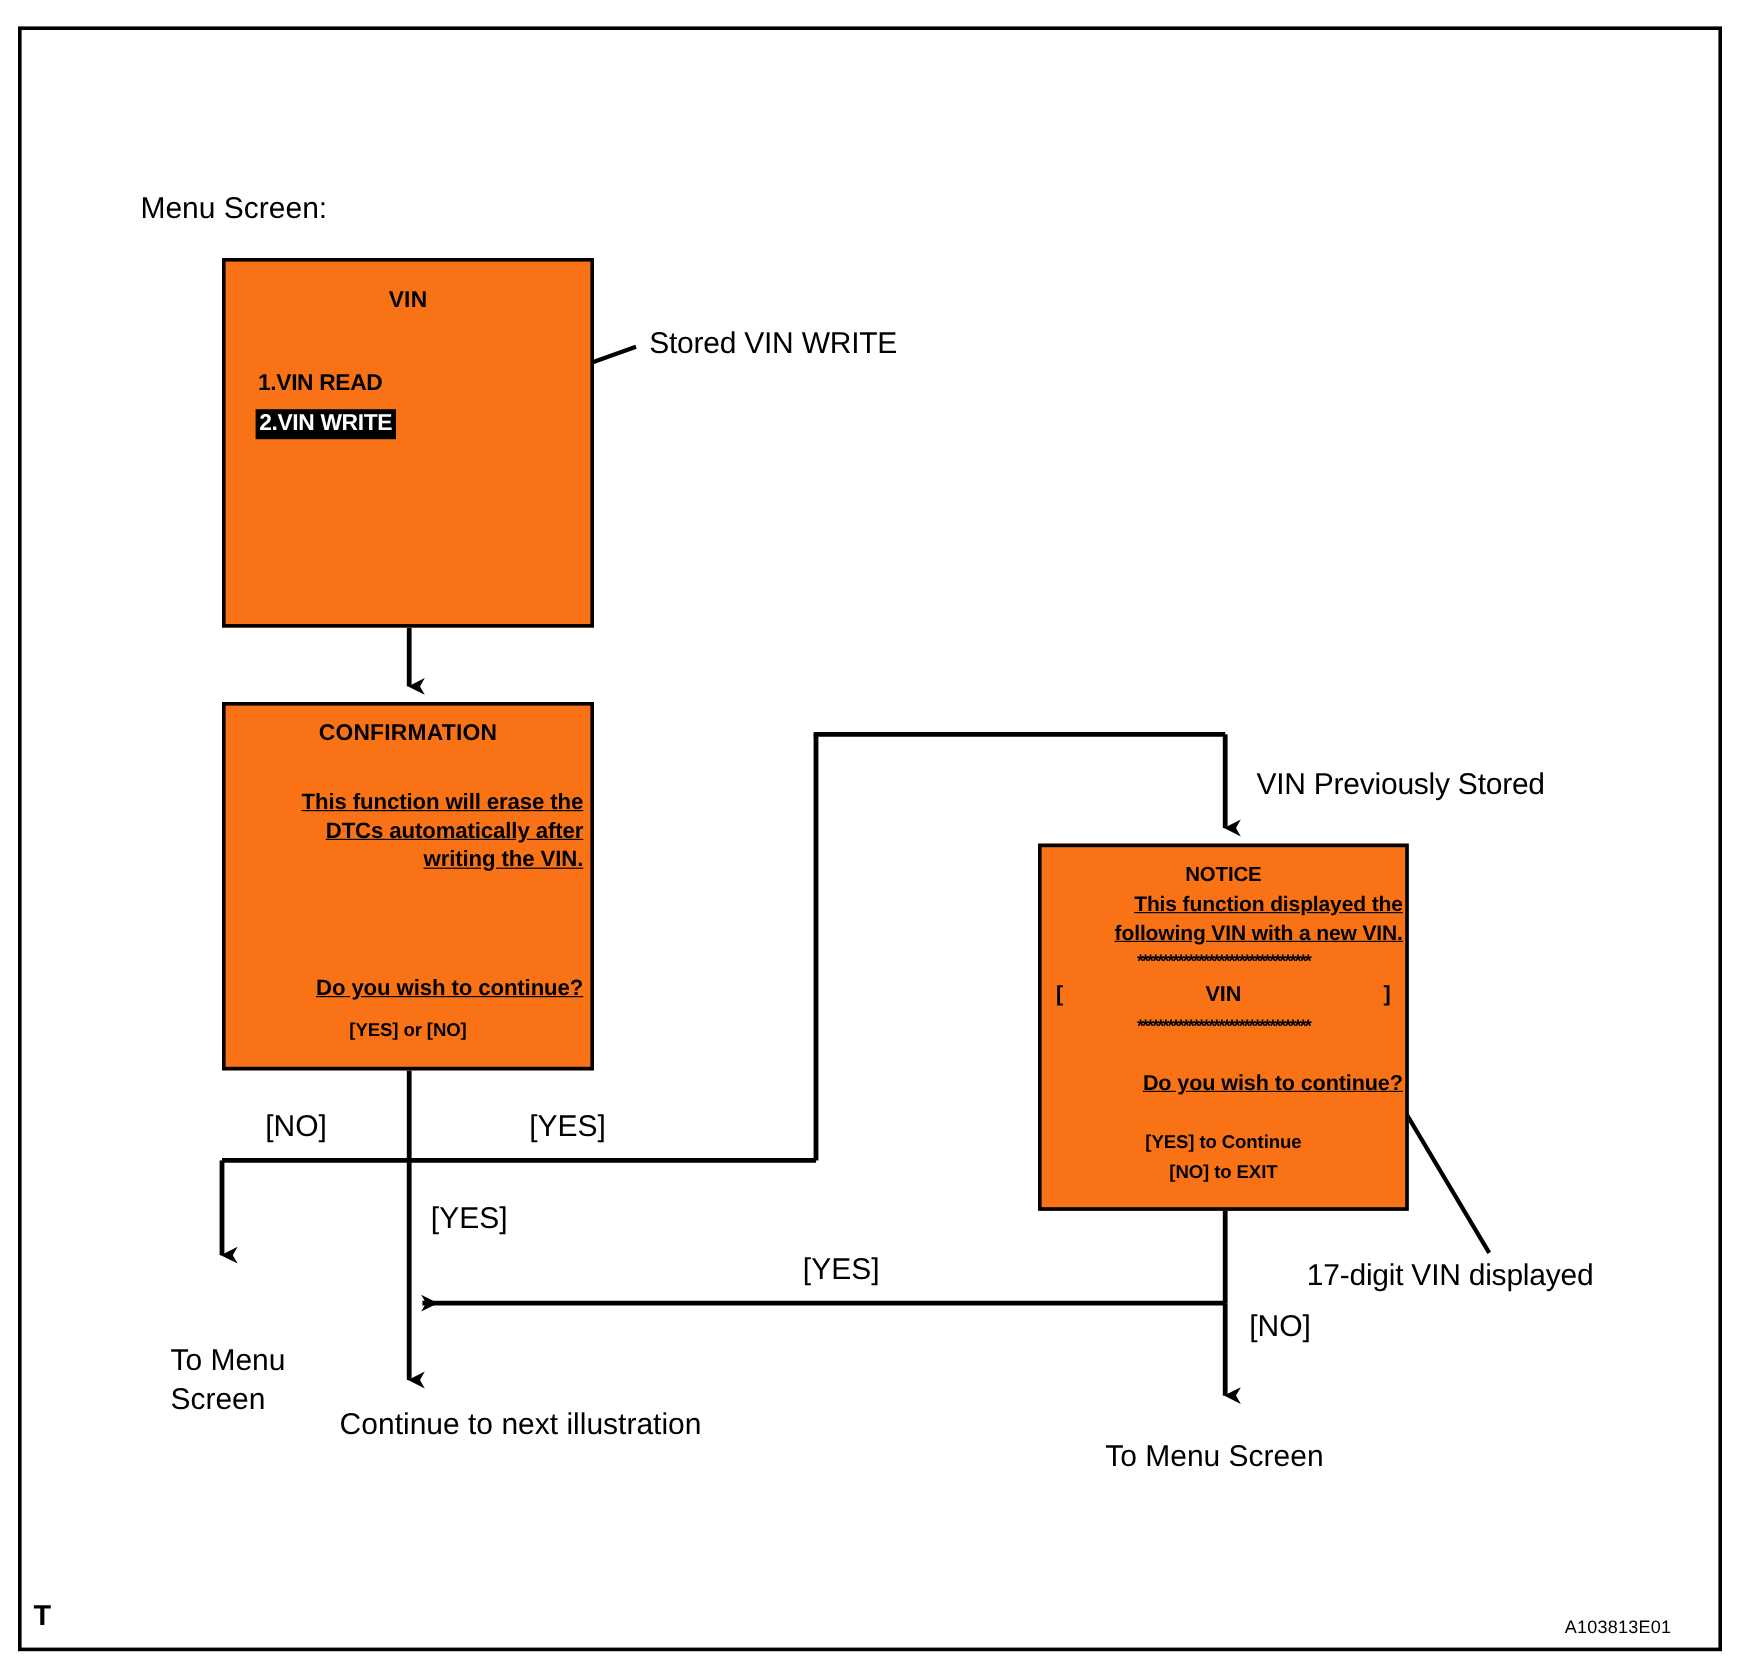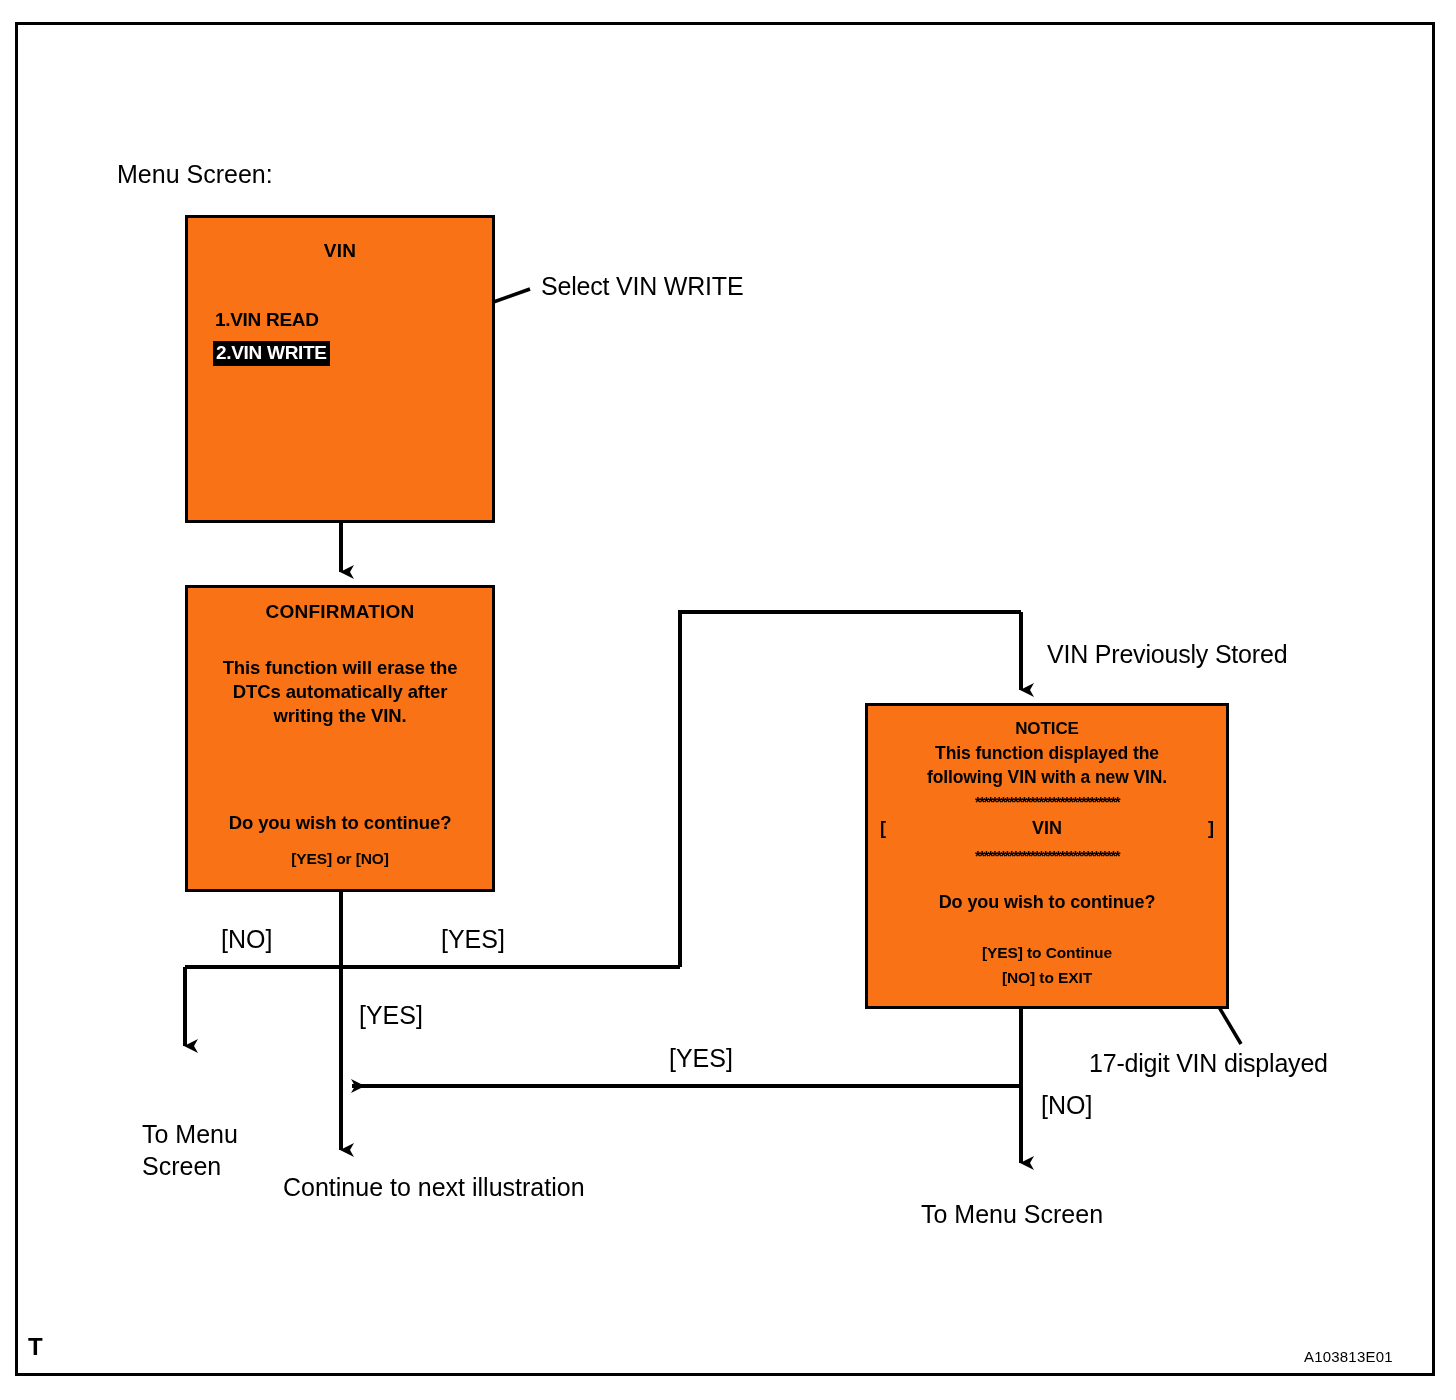--- a/index.html
+++ b/index.html
@@ -42,35 +42,36 @@
 
   
   .screen-box {
     position: absolute;
     border: 3px solid #000;
     box-sizing: border-box;
     background: #f97316;
   }
   #vin-menu-box   { left: 185px; top: 215px; width: 310px; height: 308px; }
   #confirm-box    { left: 185px; top: 585px; width: 310px; height: 307px; }
-  #notice-box     { left: 865px; top: 703px; width: 364px; height: 306px; }
+  #notice-box     { left: 865px; top: 703px; width: 309px; height: 306px; }
 
   
   .lcd-title {
     font-weight: bold;
     font-size: 19px;
     text-align: center;
     letter-spacing: 0.2px;
   }
   .lcd-line {
     font-weight: bold;
     font-size: 18.5px;
-    text-align: center;
+    text-align: right;
     letter-spacing: -0.1px;
     line-height: 1.28;
+    text-decoration: underline;
   }
   .lcd-small {
     font-weight: bold;
     font-size: 15.5px;
     text-align: center;
     letter-spacing: -0.1px;
   }
   .lcd-menu-item {
     font-weight: bold;
     font-size: 19px;
@@ -185,21 +186,21 @@
   <div class="screen-box" id="vin-menu-box">
     <div class="abs lcd-title" style="left:0; right:0; top:22px;">VIN</div>
     <div class="abs" style="left:27px; top:91px;">
       <span class="lcd-menu-item">1.VIN READ</span>
     </div>
     <div class="abs" style="left:25px; top:123px;">
       <span class="lcd-menu-item selected">2.VIN WRITE</span>
     </div>
   </div>
 
-  <div class="abs callout" style="left:541px; top:272px;">Select VIN WRITE</div>
+  <div class="abs callout" style="left:541px; top:272px;">Stored VIN WRITE</div>
 
   <div class="screen-box" id="confirm-box">
     <div class="abs lcd-title" style="left:0; right:0; top:13px;">CONFIRMATION</div>
     <div class="abs lcd-line" style="left:6px; right:6px; top:68px;">This function will erase the</div>
     <div class="abs lcd-line" style="left:6px; right:6px; top:92px;">DTCs automatically after</div>
     <div class="abs lcd-line" style="left:6px; right:6px; top:116px;">writing the VIN.</div>
     <div class="abs lcd-line" style="left:6px; right:6px; top:223px;">Do you wish to continue?</div>
     <div class="abs lcd-small" style="left:6px; right:6px; top:262px;">[YES] or [NO]</div>
   </div>
 

